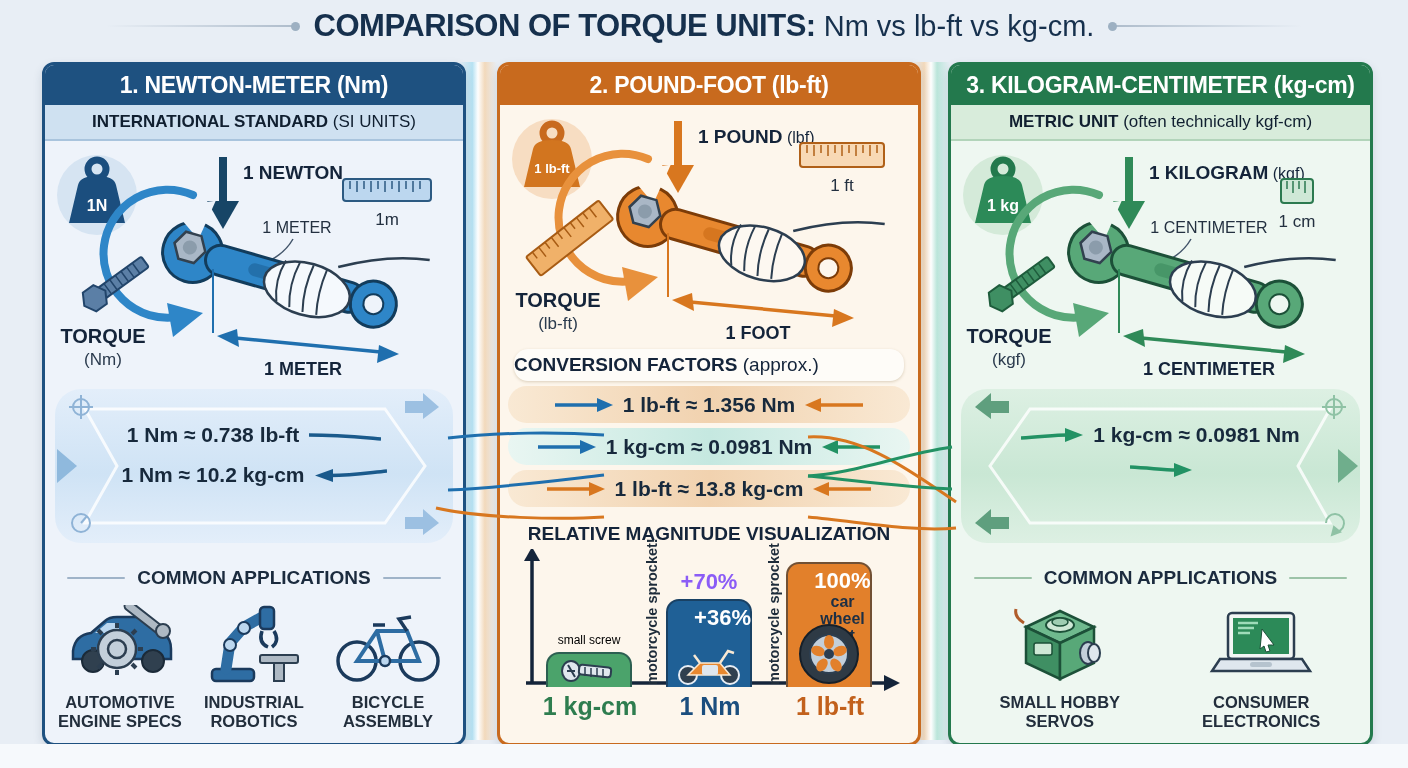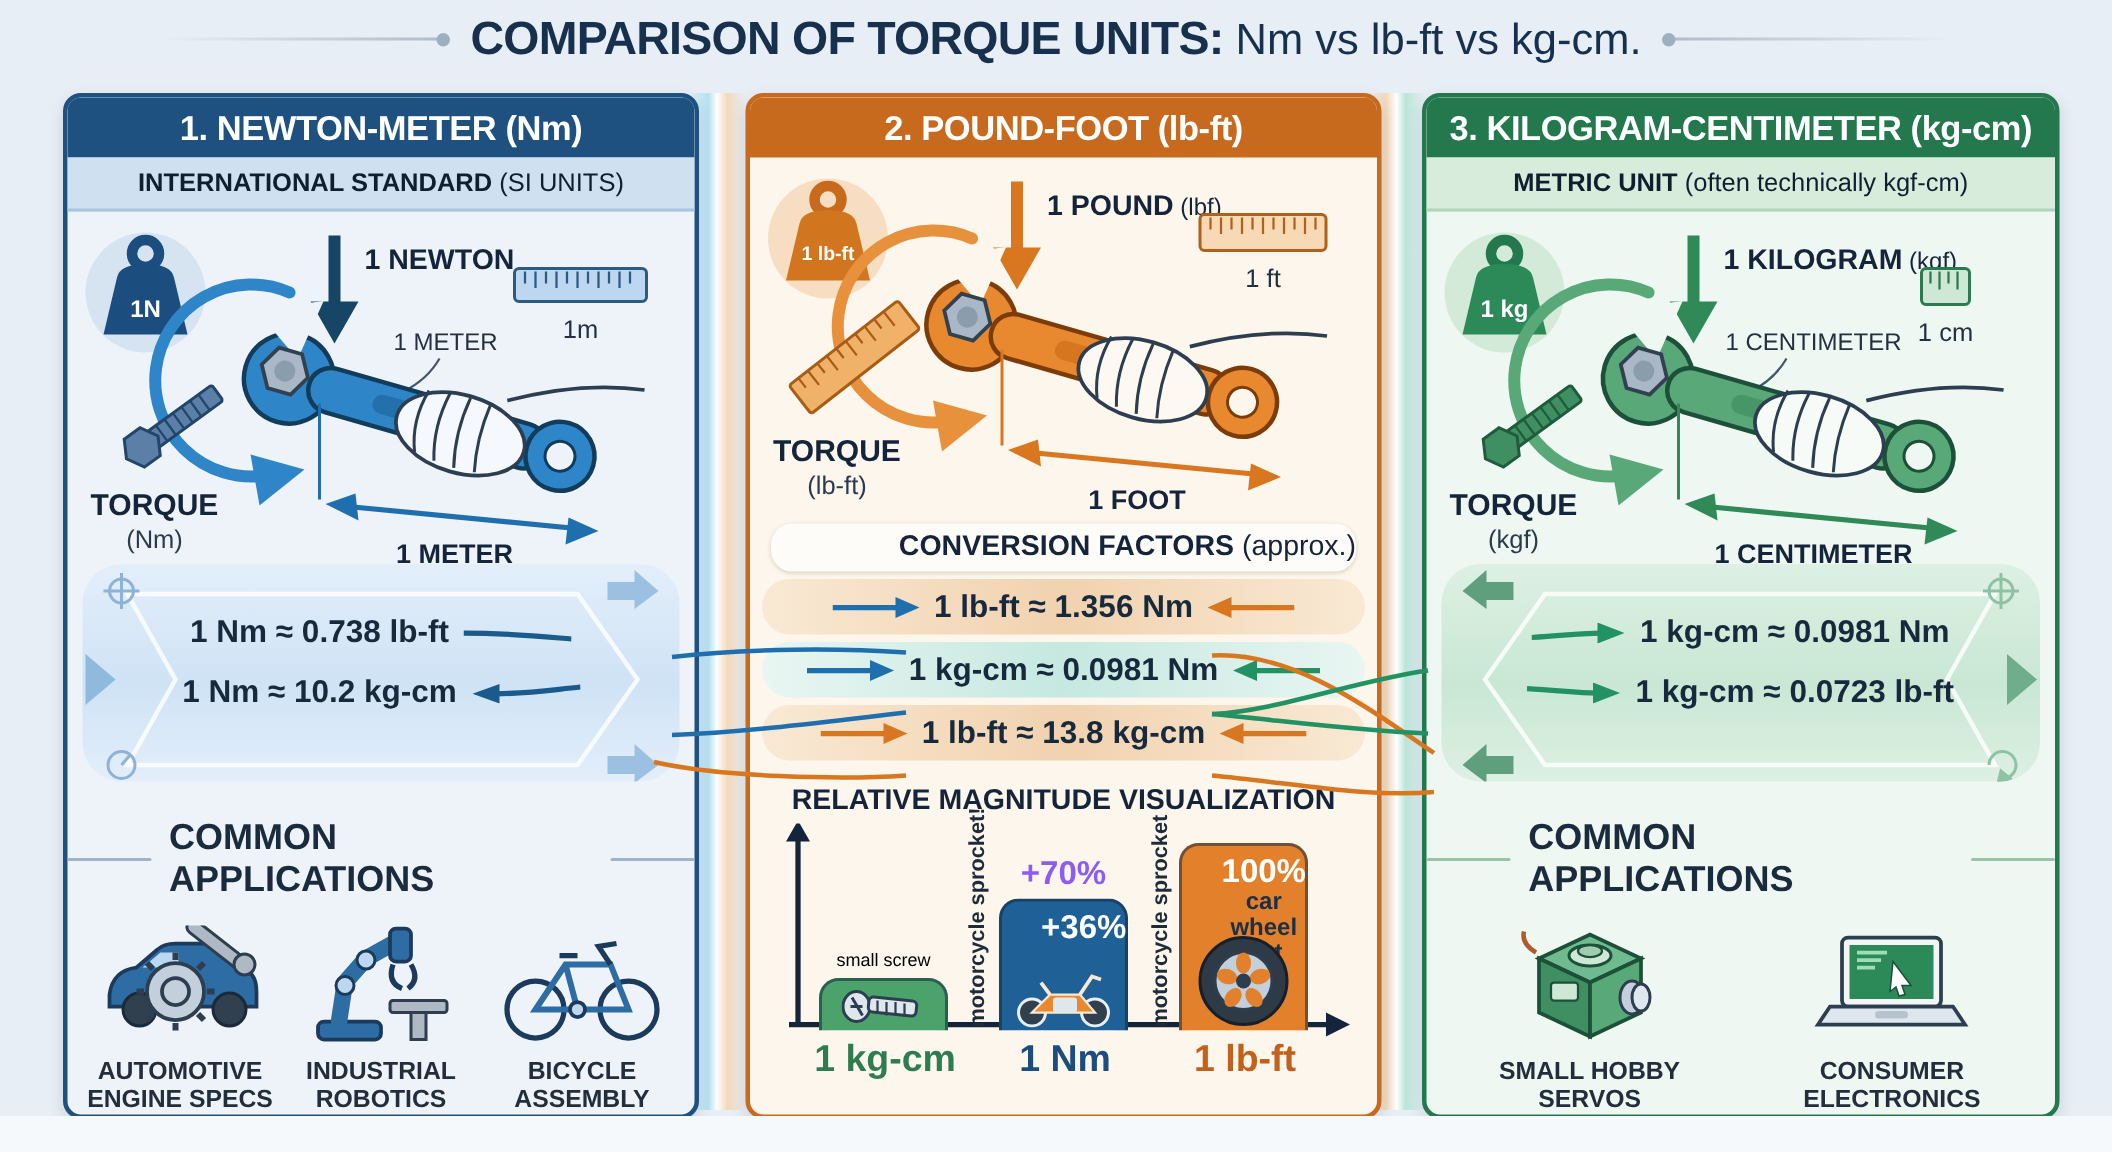--- a/index.html
+++ b/index.html
@@ -35,28 +35,28 @@
   
   .convzone{height:172px;position:relative;}
   .band{position:absolute;left:10px;right:10px;top:8px;bottom:10px;border-radius:26px;overflow:hidden;}
   .p0 .band{background:linear-gradient(180deg,#e3eefa,#cfe3f5 55%,#e3eefa);}
   .p2 .band{background:linear-gradient(180deg,#ddf0e3,#c9e7d4 55%,#ddf0e3);}
   .band .deco{position:absolute;inset:0;pointer-events:none;}
   .bandrow{position:absolute;left:0;width:100%;display:flex;align-items:center;justify-content:center;gap:10px;font-size:21px;font-weight:700;color:#17293c;}
   .convzone .r1{top:34px;} .convzone .r2{top:74px;}
   
   .convmid{height:172px;position:relative;padding:0 6px;box-sizing:border-box;}
-  .convhead{margin:4px 8px 0 8px;background:#fefcf8;border-radius:14px;height:32px;line-height:32px;text-align:right;font-size:19px;color:#14243a;box-shadow:0 1px 3px rgba(120,90,40,.25);}
+  .convhead{margin:4px 8px 0 8px;background:#fefcf8;border-radius:14px;height:32px;line-height:32px;text-align:left;font-size:19px;color:#14243a;box-shadow:0 1px 3px rgba(120,90,40,.25);}
   .convhead .strong{font-weight:800;} .convhead .rest{font-weight:500;}
   .mrow{margin:5px 2px 0 2px;height:37px;border-radius:19px;display:flex;align-items:center;justify-content:center;gap:10px;font-size:21px;font-weight:700;color:#17293c;}
   .mrow.warm{background:linear-gradient(90deg,#f9e9d4,#f1d2af 50%,#f9e9d4);}
   .mrow.cool{background:linear-gradient(90deg,#e9f6f2,#c5e8e0 50%,#e9f6f2);}
   
   .pbottom{flex:1;position:relative;}
-  .apps-head{margin-top:14px;display:flex;align-items:center;justify-content:center;gap:12px;font-size:24px;font-weight:800;color:#1b2b3e;}
+  .apps-head{margin-top:14px;display:flex;align-items:center;justify-content:center;gap:12px;font-size:19px;font-weight:800;color:#1b2b3e;}
   .apps-head:before,.apps-head:after{content:"";height:2px;width:58px;background:#9fb3c8;display:block;border-radius:2px;}
   .p2 .apps-head:before,.p2 .apps-head:after{background:#9cc3a8;}
   .apps{display:flex;justify-content:space-around;padding:10px 8px 0 8px;}
   .app{width:128px;text-align:center;}
   .app .ic{height:86px;display:flex;align-items:flex-end;justify-content:center;}
   .app .lbl{margin-top:8px;font-size:16.5px;font-weight:700;color:#222e3c;line-height:1.15;}
   
   .chart-head{margin-top:6px;text-align:center;font-size:19px;font-weight:800;color:#14243a;}
   .chart{position:absolute;left:0;top:32px;right:0;bottom:0;}
   .axis{position:absolute;pointer-events:none;}
@@ -462,21 +462,20 @@
               <path d="M0,10 C20,9 34,7 46,7" stroke="#229264" stroke-width="3.5" fill="none"></path>
               <polygon points="44,0 62,7 44,14" fill="#229264"></polygon>
             </svg>
           <span>1 kg-cm ≈ 0.0981 Nm</span>
         </div>
         <div class="bandrow r2">
           <svg width="62" height="14" viewBox="0 0 62 14">
               <path d="M0,4 C20,5 34,7 46,7" stroke="#229264" stroke-width="3.5" fill="none"></path>
               <polygon points="44,0 62,7 44,14" fill="#229264"></polygon>
             </svg>
-          <span>1 kg-cm ≈ 0.0723 lb-ft</span>
         </div>
       </div>
     </div>
     <div class="pbottom">
       <div class="apps-head">COMMON APPLICATIONS</div>
       <div class="apps">
         <div class="app">
           <div class="ic">
             <svg width="104" height="84" viewBox="0 0 104 84">
               <path d="M18,26 L52,10 L86,26 L52,42 Z" fill="#6fba8e" stroke="#1c5038" stroke-width="2.5"></path>

